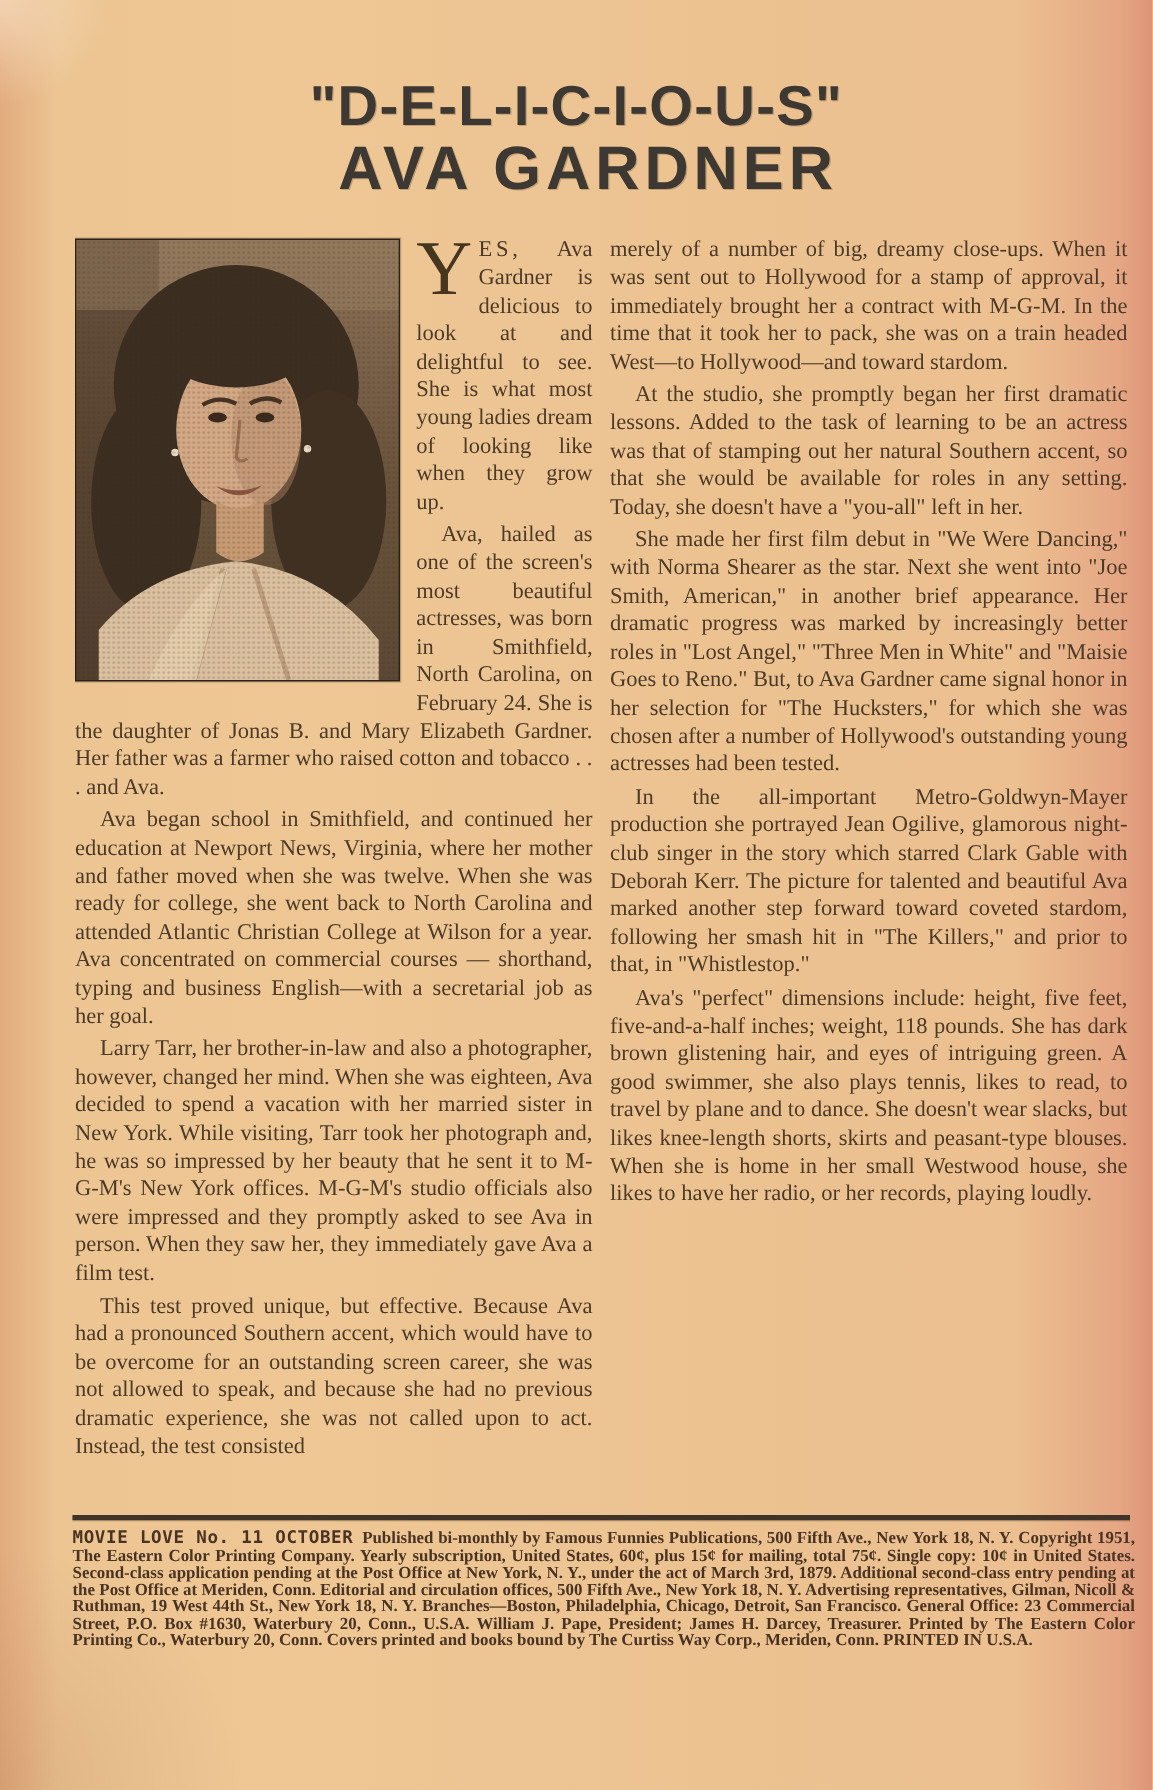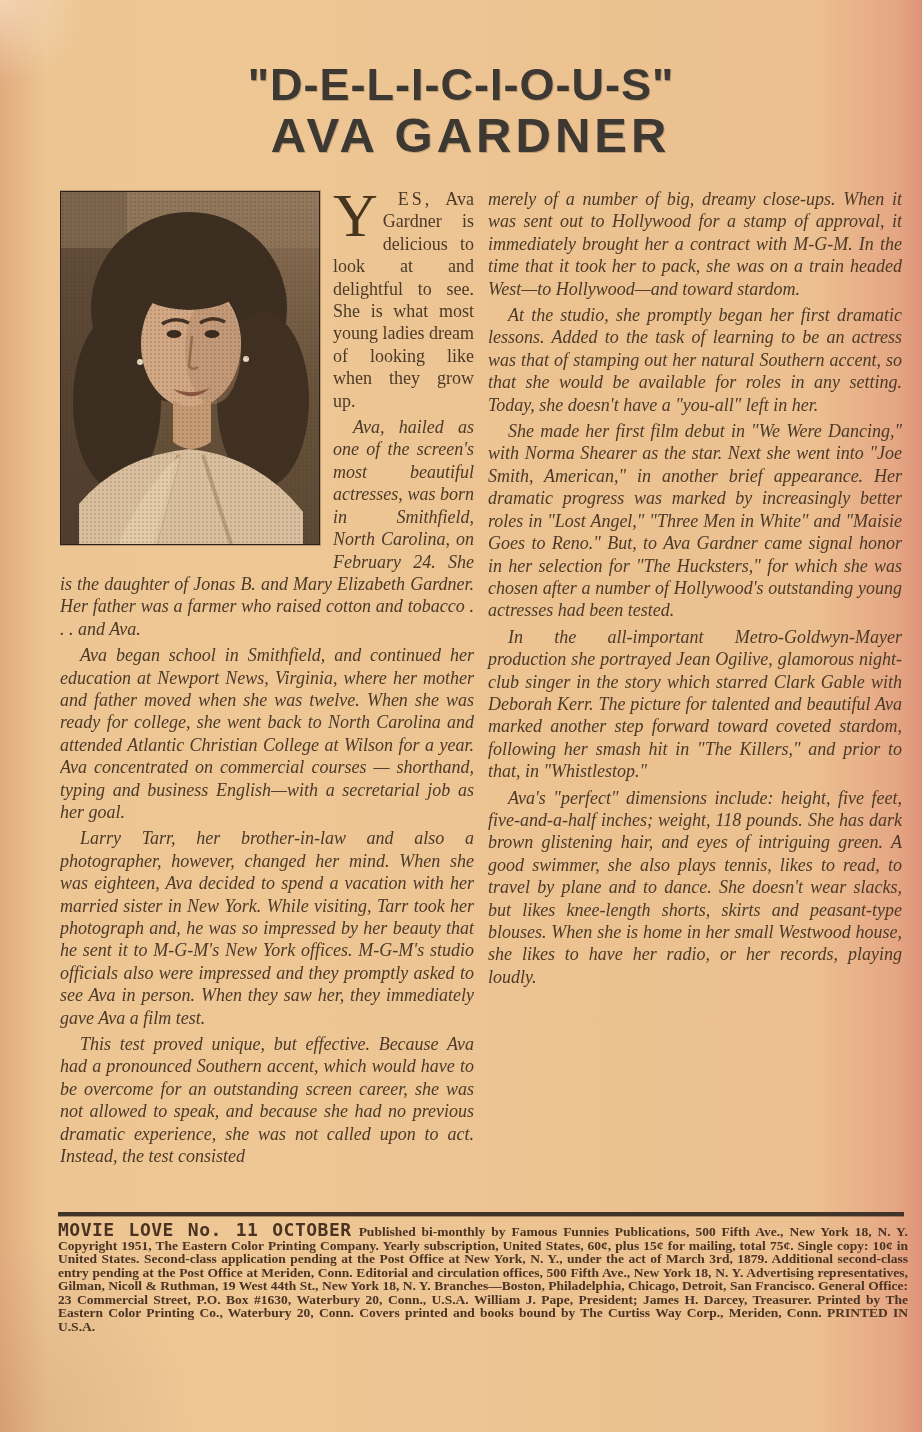--- a/index.html
+++ b/index.html
@@ -39,44 +39,44 @@
   .col{width:414px;}
   .photo{
     float:left;width:258px;height:352px;
     margin:3px 13px 6px 0;
     border:1px solid #2a211a;
     box-shadow:0 0 0 1px rgba(90,70,50,.35);
     background:#3a2e24;
   }
   .photo svg{display:block;}
   p{margin:0 0 4px 0;}
-  .para{text-indent:20px;font-style:italic;}
+  .para{text-indent:20px;}
   .noindent{text-indent:0;}
   .dropcap{
     float:left;
     font-size:62px;line-height:48px;
     padding:3px 5px 0 0;
     color:#46351f;font-weight:normal;
   }
-  .lead-caps{letter-spacing:3px;margin-left:15px;}
+  .lead-caps{letter-spacing:3px;}
   .rule{
     width:846px;height:4px;background:#40342a;
     margin:8px 0 7px 58px;
     box-shadow:0 1px 0 rgba(60,45,30,.4);
   }
   .indicia{
     width:850px;margin-left:58px;
     color:#4a3322;
     font-weight:bold;
     font-size:13.5px;line-height:13.5px;
     text-align:justify;
   }
   .indicia-head{
     font-family:"DejaVu Sans Mono",monospace;
-    font-size:18px;letter-spacing:0.5px;
+    font-size:14px;letter-spacing:0.5px;
     padding-right:7px;
   }
 </style>
 </head>
 <body>
 
 <div class="page">
 
   <header class="title-block">
     <div class="title-line1">"D-E-L-I-C-I-O-U-S"</div>

